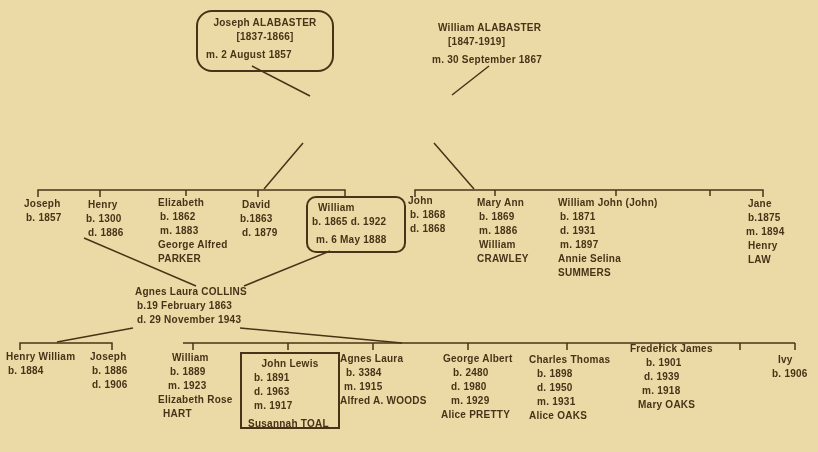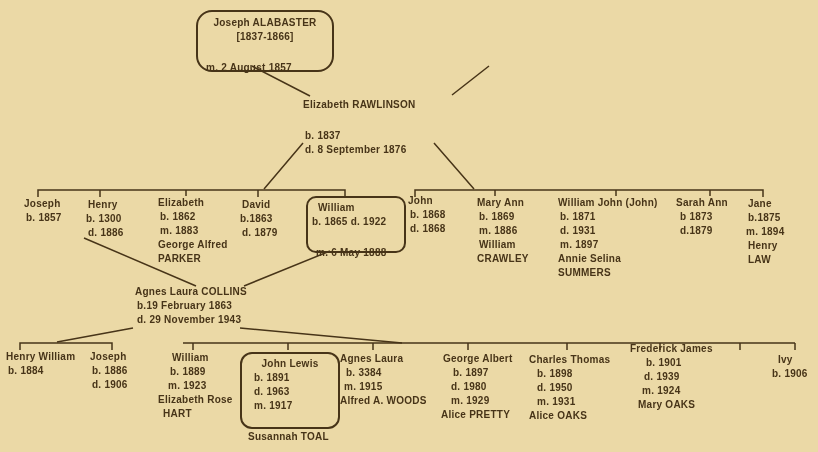--- a/index.html
+++ b/index.html
@@ -5,23 +5,23 @@
   html,body{margin:0;padding:0;background:#d8c globalization;}
   body{background:#cbbd92;}
   .stage{position:relative;width:818px;height:452px;background:#ebd9a6;overflow:hidden;
          font-family:"Liberation Sans",sans-serif;font-weight:700;color:#473418;}
   .lines{position:absolute;left:0;top:0;width:818px;height:452px;}
   .p{position:absolute;font-size:10px;line-height:14px;letter-spacing:.25px;white-space:nowrap;}
   .ln{min-height:13px;}
   .box{border:2px solid #473418;background:transparent;}
   .r16{border-radius:16px;}
   .r10{border-radius:10px;}
-  .r12{border-radius:12px;}
+  .r12{border-radius:0;}
   .ctr{text-align:center;}
-  .gap{margin-top:17px;}
+  .gap{margin-top:4px;}
   .i2{padding-left:2px}.i4{padding-left:4px}.i5{padding-left:5px}.i6{padding-left:6px}
   .i8{padding-left:8px}.i10{padding-left:10px}.i12{padding-left:12px}.i14{padding-left:14px}
   .i16{padding-left:16px}.i18{padding-left:18px}.i28{padding-left:28px}.i34{padding-left:34px}
   .i40{padding-left:40px}
 </style>
 </head>
 <body>
 
 <div class="stage">
 
@@ -32,26 +32,26 @@
     <path d="M20 350 L20 343 L112 343 L112 350" fill="none" stroke="#473418" stroke-width="1.5"></path>
     <path d="M183 343 L795 343 M193 343 L193 350 M288 343 L288 350 M373 343 L373 350 M468 343 L468 350 M567 343 L567 350 M660 343 L660 350 M740 343 L740 350 M795 343 L795 350" fill="none" stroke="#473418" stroke-width="1.5"></path>
   </svg>
 
   <div class="p box r16" style="left:196px;top:10px;width:134px;height:54px;padding-top:4px">
     <div class="ln ctr">Joseph ALABASTER</div>
     <div class="ln ctr">[1837-1866]</div>
     <div class="ln i8 gap">m. 2 August 1857</div>
   </div>
 
+  <div class="p" style="left:432px;top:21px">
+    <div class="ln i6">William ALABASTER</div>
+    <div class="ln i16">[1847-1919]</div>
+    <div class="ln gap">m. 30 September 1867</div>
+  </div>
 
-  <div class="p" style="left:303px;top:98px">
-    <div class="ln">Elizabeth RAWLINSON</div>
-    <div class="ln i2 gap">b. 1837</div>
-    <div class="ln i2">d. 8 September 1876</div>
-  </div>
 
   <div class="p" style="left:24px;top:197px">
     <div class="ln">Joseph</div>
     <div class="ln i2">b. 1857</div>
   </div>
 
   <div class="p" style="left:86px;top:198px">
     <div class="ln i2">Henry</div>
     <div class="ln">b. 1300</div>
     <div class="ln i2">d. 1886</div>
@@ -93,25 +93,20 @@
 
   <div class="p" style="left:558px;top:196px">
     <div class="ln">William John (John)</div>
     <div class="ln i2">b. 1871</div>
     <div class="ln i2">d. 1931</div>
     <div class="ln i2">m. 1897</div>
     <div class="ln">Annie Selina</div>
     <div class="ln">SUMMERS</div>
   </div>
 
-  <div class="p" style="left:676px;top:196px">
-    <div class="ln">Sarah Ann</div>
-    <div class="ln i4">b 1873</div>
-    <div class="ln i4">d.1879</div>
-  </div>
 
   <div class="p" style="left:746px;top:197px">
     <div class="ln i2">Jane</div>
     <div class="ln i2">b.1875</div>
     <div class="ln">m. 1894</div>
     <div class="ln i2">Henry</div>
     <div class="ln i2">LAW</div>
   </div>
 
   <div class="p" style="left:135px;top:285px">
@@ -149,39 +144,39 @@
 
   <div class="p" style="left:340px;top:352px">
     <div class="ln">Agnes Laura</div>
     <div class="ln i6">b. 3384</div>
     <div class="ln i4">m. 1915</div>
     <div class="ln">Alfred A. WOODS</div>
   </div>
 
   <div class="p" style="left:441px;top:352px">
     <div class="ln i2">George Albert</div>
-    <div class="ln i12">b. 1897</div>
+    <div class="ln i12">b. 2480</div>
     <div class="ln i10">d. 1980</div>
     <div class="ln i10">m. 1929</div>
     <div class="ln">Alice PRETTY</div>
   </div>
 
   <div class="p" style="left:529px;top:353px">
     <div class="ln">Charles Thomas</div>
     <div class="ln i8">b. 1898</div>
     <div class="ln i8">d. 1950</div>
     <div class="ln i8">m. 1931</div>
     <div class="ln">Alice OAKS</div>
   </div>
 
   <div class="p" style="left:628px;top:342px">
     <div class="ln i2">Frederick James</div>
     <div class="ln i18">b. 1901</div>
     <div class="ln i16">d. 1939</div>
-    <div class="ln i14">m. 1924</div>
+    <div class="ln i14">m. 1918</div>
     <div class="ln i10">Mary OAKS</div>
   </div>
 
 
   <div class="p" style="left:772px;top:353px">
     <div class="ln i6">Ivy</div>
     <div class="ln">b. 1906</div>
   </div>
 
 </div>

